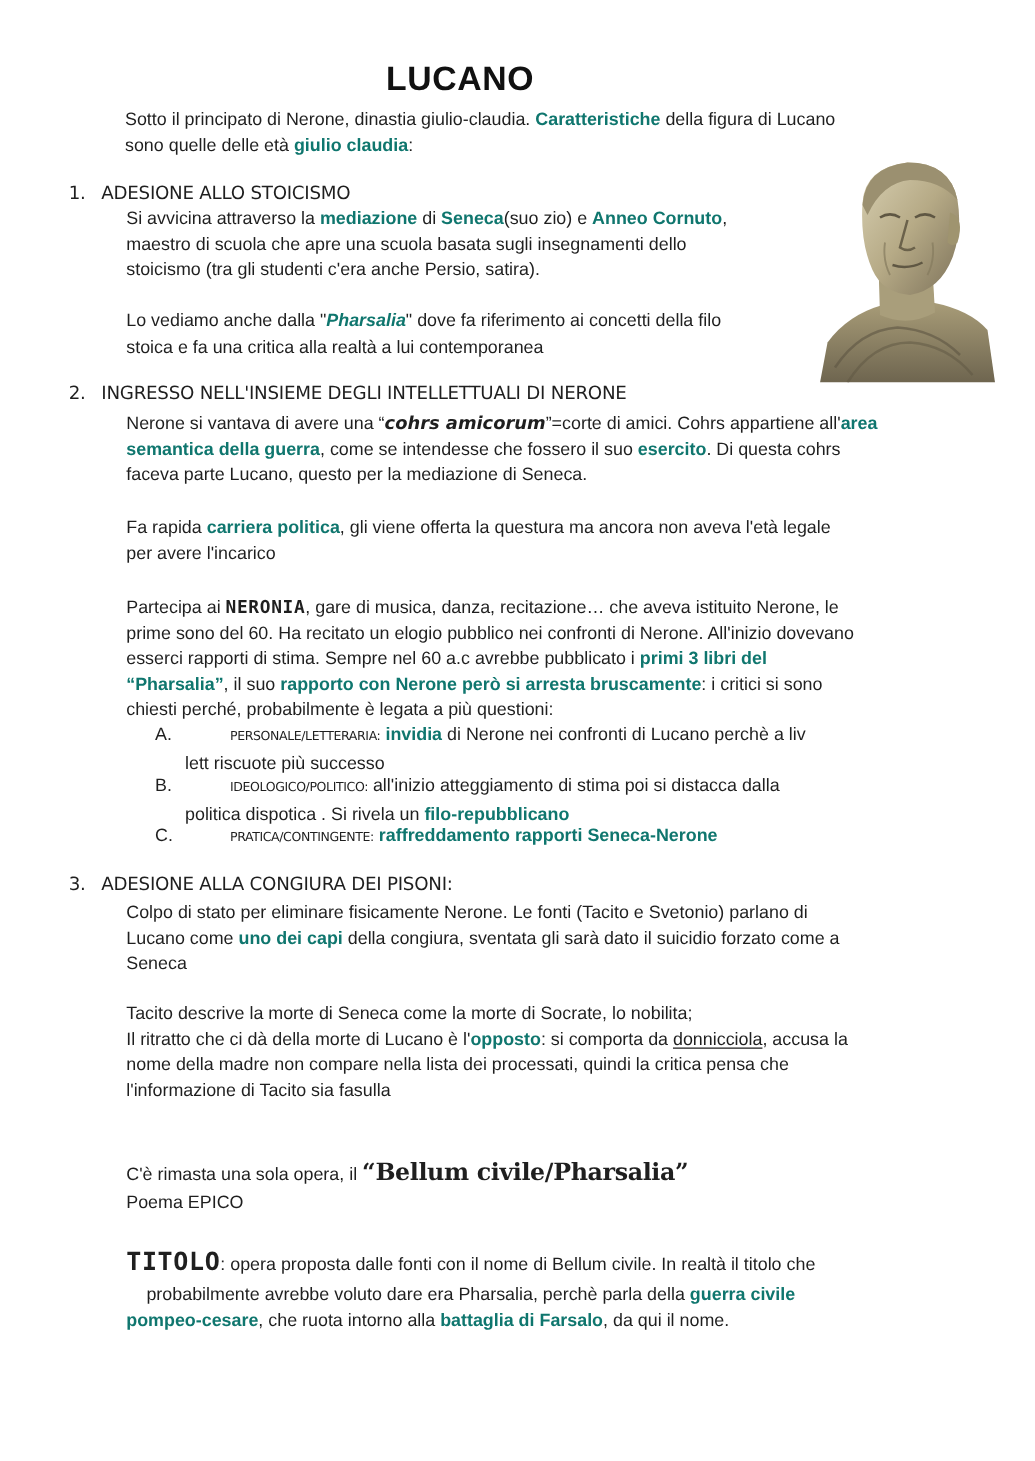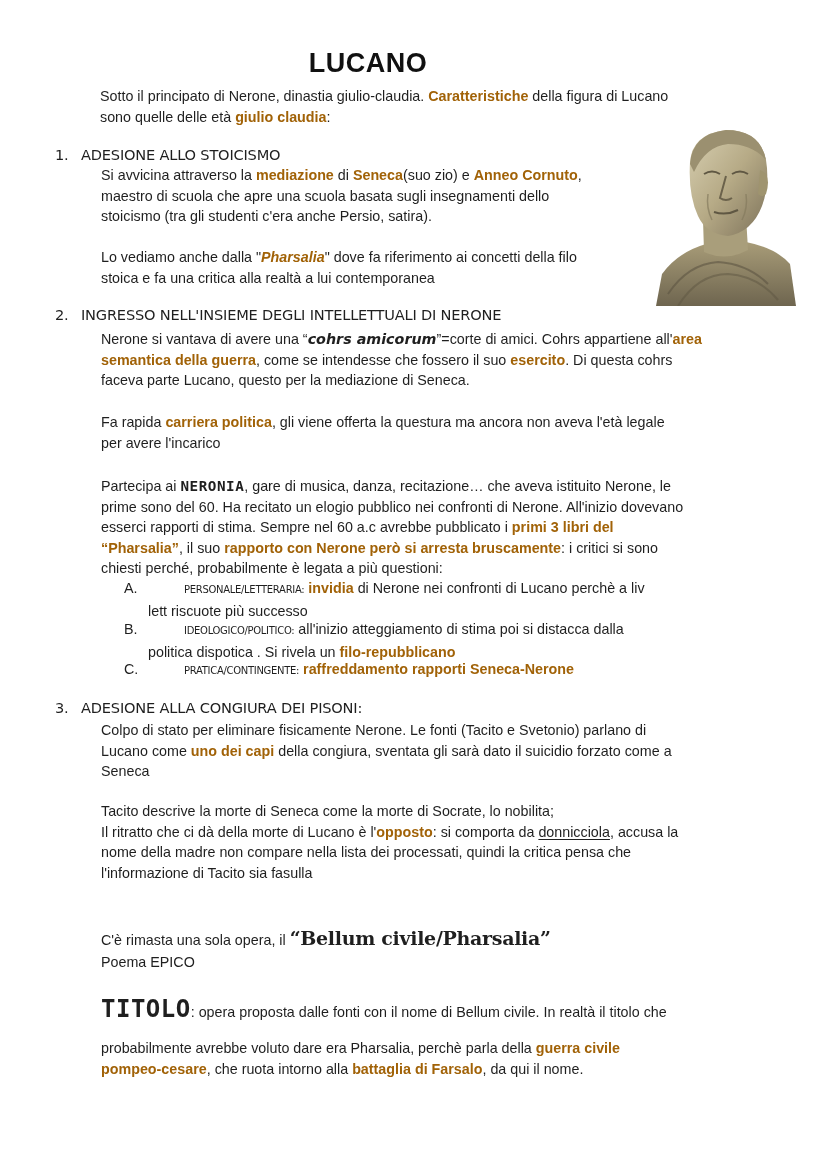--- a/index.html
+++ b/index.html
@@ -19,25 +19,25 @@
   .heading {
     position: absolute; font-family: "DejaVu Sans", sans-serif; font-size: 14.6px;
     line-height: 20px; color: #1f1f1f; font-weight: normal; letter-spacing: -0.2px;
   }
   .heading .num { display: inline-block; width: 26px; }
   .sub {
     position: absolute; font-size: 14.3px; line-height: 20.5px; color: #1f1f1f;
   }
   .sub .letter { position: absolute; left: -24px; }
   .sub .cat { font-family: "DejaVu Sans", sans-serif; font-size: 10px; letter-spacing: -0.3px; margin-left: 36px; }
-  b { font-weight: bold; color: #a16207; }
+  b { font-weight: bold; color: #0f766e; }
   .comic { font-family: "DejaVu Sans Mono", monospace; font-weight: bold; letter-spacing: 0.5px; }
   .comic-i { font-family: "DejaVu Sans", sans-serif; font-weight: bold; font-style: italic; text-align: right; }
   .serif-big { font-family: "DejaVu Serif", serif; font-weight: bold; font-size: 19px; letter-spacing: -0.3px; }
-  .titolo { font-family: "DejaVu Sans Mono", monospace; font-weight: bold; font-size: 24px; letter-spacing: 0.5px; }
+  .titolo { font-family: "DejaVu Sans Mono", monospace; font-weight: bold; font-size: 20px; letter-spacing: 0.5px; }
   u { text-decoration: underline; text-underline-offset: 2px; }
   .bust {
     position: absolute; left: 648px; top: 124px; width: 150px; height: 182px;
   }
 </style>
 </head>
 <body>
 
 <div class="page">
 
@@ -147,17 +147,17 @@
     <div><span>Il ritratto che ci dà della morte di Lucano è l'</span><b>opposto</b><span>: si comporta da </span><u>donnicciola</u><span>, accusa la</span></div>
     <div>nome della madre non compare nella lista dei processati, quindi la critica pensa che</div>
     <div>l'informazione di Tacito sia fasulla</div>
   </div>
   <div class="p" style="left:101px; top:926px;">
     <div style="line-height:24px;"><span>C'è rimasta una sola opera, il </span><span class="serif-big">“Bellum civile/Pharsalia”</span></div>
     <div>Poema EPICO</div>
   </div>
   <div class="p" style="left:101px; top:997px;">
     <div style="line-height:24px;"><span class="titolo">TITOLO</span><span>: opera proposta dalle fonti con il nome di Bellum civile. In realtà il titolo che</span></div>
-    <div style="margin-top:14px;"><span>probabilmente avrebbe voluto dare era Pharsalia, perchè parla della </span><b>guerra civile</b></div>
+    <div style="margin-top:2px;text-align:center;"><span>probabilmente avrebbe voluto dare era Pharsalia, perchè parla della </span><b>guerra civile</b></div>
     <div><b>pompeo-cesare</b><span>, che ruota intorno alla </span><b>battaglia di Farsalo</b><span>, da qui il nome.</span></div>
   </div>
 
 </div>
 
 </body></html>

